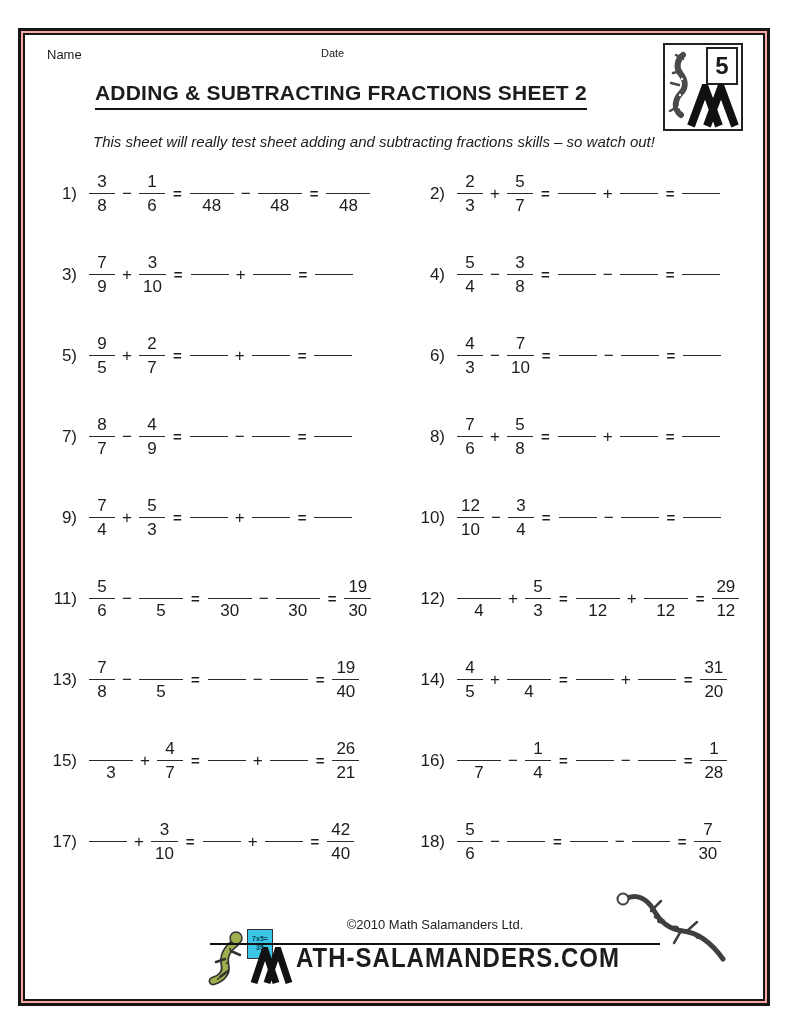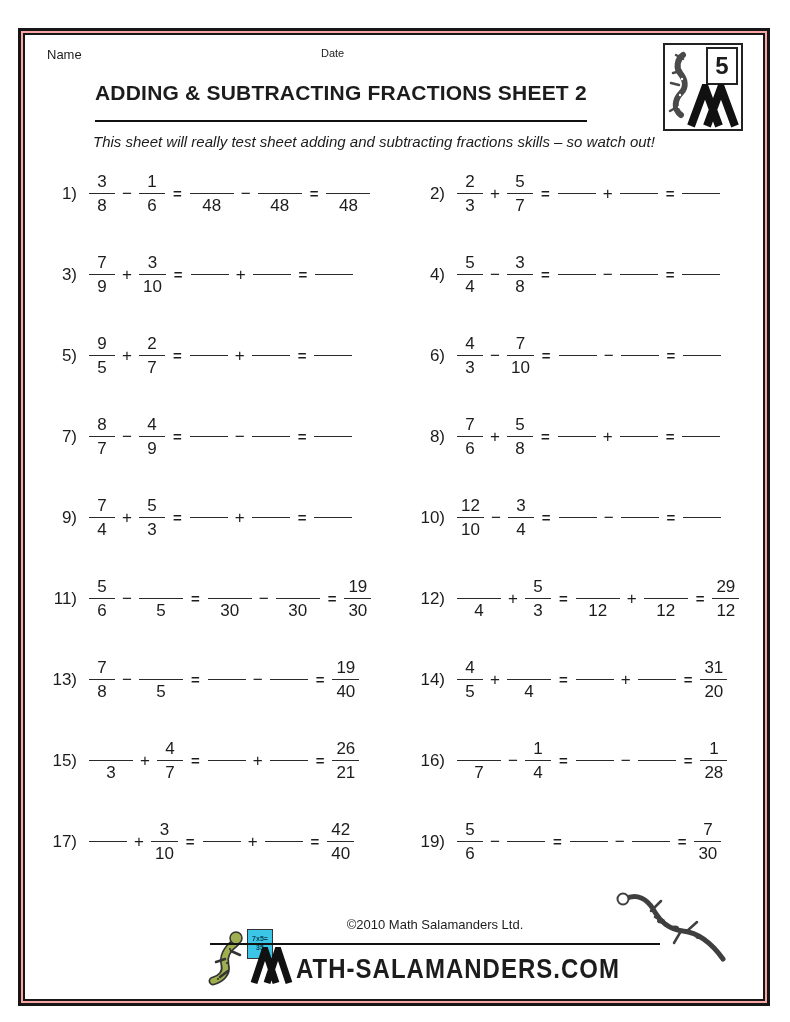--- a/index.html
+++ b/index.html
@@ -3,21 +3,21 @@
 <meta charset="utf-8">
 <style>
   html,body{margin:0;padding:0;background:#ffffff;}
   body{width:790px;height:1022px;position:relative;font-family:"Liberation Sans",sans-serif;color:#1c1c1c;overflow:hidden;}
   .frame-outer{position:absolute;left:18px;top:28px;width:746px;height:972px;border:3px solid #161616;background:#fca5a5;}
   .frame-inner{position:absolute;inset:2px;border:2px solid #161616;background:#fff;}
 
   
   .name-label{position:absolute;left:22px;top:12px;font-size:13px;}
   .date-label{position:absolute;left:296px;top:12px;font-size:11px;}
-  .sheet-title{position:absolute;left:70px;top:46px;font-size:21px;font-weight:bold;letter-spacing:.2px;border-bottom:2px solid #111;padding-bottom:15px;}
+  .sheet-title{position:absolute;left:70px;top:46px;font-size:21px;font-weight:bold;letter-spacing:.2px;border-bottom:2px solid #111;padding-bottom:3px;}
   .sheet-subtitle{position:absolute;left:68px;top:98px;font-size:15px;font-style:italic;}
 
   
   .logo-box{position:absolute;top:8px;right:20px;width:76px;height:84px;border:2px solid #222;background:#fff;}
   .logo-five{position:absolute;top:2px;right:3px;width:28px;height:34px;border:2px solid #222;font-size:24px;font-weight:bold;display:flex;align-items:center;justify-content:center;}
   .logo-m{position:absolute;right:2px;bottom:1px;}
   .logo-sal{position:absolute;left:2px;top:4px;}
 
   
   #problems-grid{position:absolute;left:16px;right:4px;top:118px;display:grid;grid-template-columns:368px 1fr;grid-auto-rows:81px;align-items:center;}
@@ -29,21 +29,21 @@
   .frac.blank{min-width:38px;}
   .frac.ansd{min-width:44px;}
   .op{margin:0 7px;font-size:17px;}
   .eq{margin:0 8px;font-size:15px;font-weight:bold;}
 
   
   .footer{position:absolute;left:0;right:0;bottom:4px;height:104px;}
   .fc{position:absolute;left:185px;width:450px;bottom:10px;text-align:center;}
   .fc-copy{font-size:13px;margin-bottom:11px;}
   .fc-rule{border-top:2px solid #111;margin:0 0 2px 0;}
-  .fc-site{display:flex;align-items:flex-end;justify-content:center;gap:2px;}
+  .fc-site{display:flex;justify-content:center;gap:2px;}
   .site-text{font-size:24px;font-weight:bold;letter-spacing:1px;transform:scaleY(1.12);transform-origin:bottom;}
   .mascot{position:absolute;left:180px;bottom:8px;display:flex;align-items:flex-start;}
   .mascot-card{width:26px;height:30px;background:#3bc6e8;border:1.5px solid #333;font-size:7px;font-weight:bold;color:#0a3d4d;text-align:center;line-height:9px;padding-top:4px;box-sizing:border-box;}
   .gecko{position:absolute;right:34px;bottom:30px;}
 </style>
 </head>
 <body>
 
 <div class="frame-outer">
   <div class="frame-inner">
@@ -607,21 +607,21 @@
             <span class="fden"></span>
           </span>
           <span class="eq">=</span>
           <span class="frac">
             <span class="fnum">42</span>
             <span class="fbar"></span>
             <span class="fden">40</span>
           </span>
         </div>
         <div class="problem">
-          <span class="pnum">19)</span>
+          <span class="pnum">18)</span>
           <span class="frac">
             <span class="fnum">5</span>
             <span class="fbar"></span>
             <span class="fden">6</span>
           </span>
           <span class="op">−</span>
           <span class="frac blank">
             <span class="fnum"></span>
             <span class="fbar"></span>
             <span class="fden"></span>

